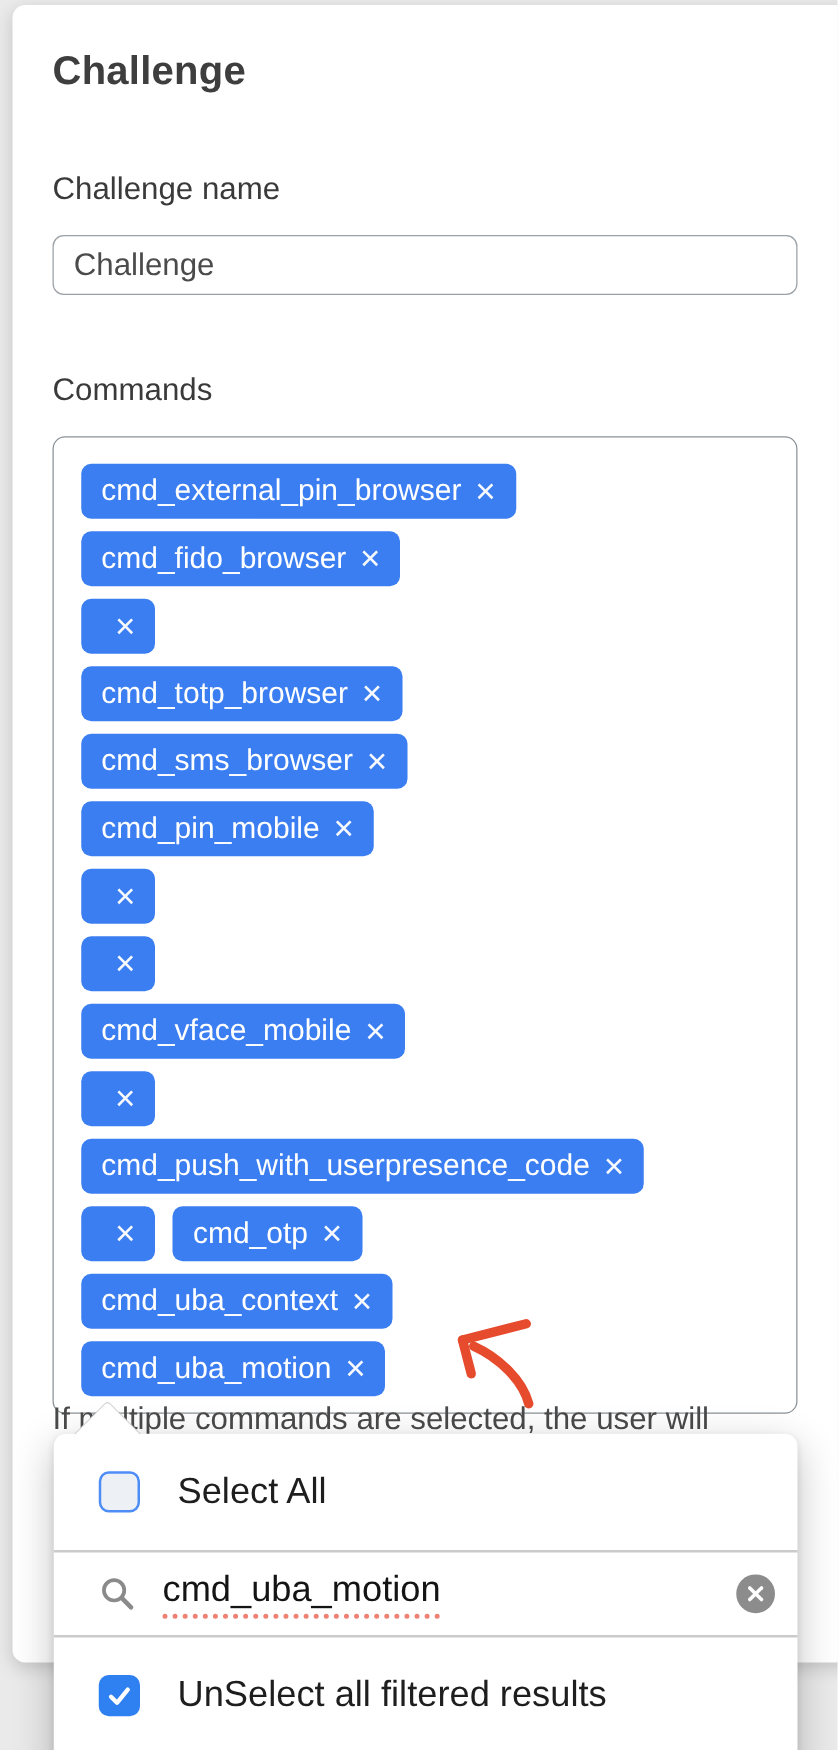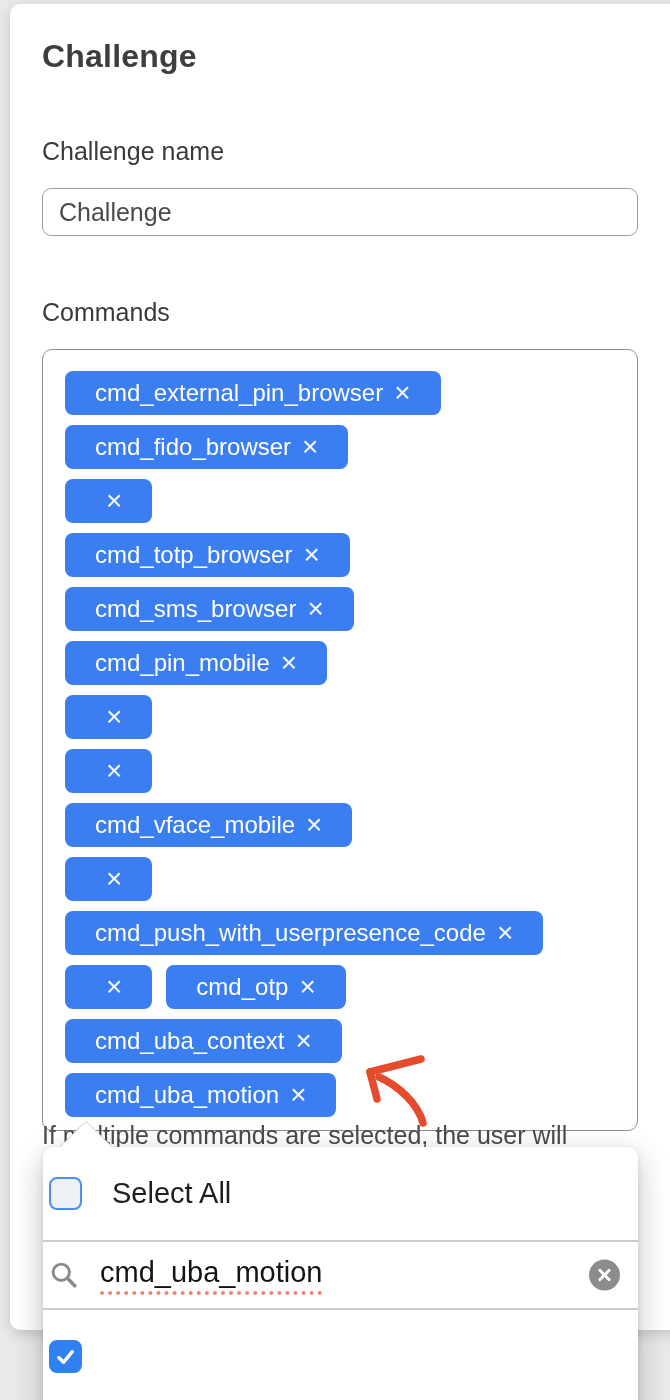--- a/index.html
+++ b/index.html
@@ -25,40 +25,40 @@
     font-family:"Liberation Sans","DejaVu Sans",sans-serif;
   }
   .multiselect {
     width:596px; height:782px; border:1.5px solid #8b9297; border-radius:10px;
     padding:21px 18px 0 22px; background:#fff;
   }
   .chip-row { display:flex; gap:14px; margin-bottom:10px; }
   .chip {
     display:inline-flex; align-items:center; height:44px;
     background:var(--accent,#3b7ef2); color:#fff; border-radius:8px;
-    padding:0 30px; font-size:24px; cursor:pointer; white-space:nowrap;
+    padding:0 16px; font-size:24px; cursor:pointer; white-space:nowrap;
   }
   .chip .x { margin-left:11px; font-size:28px; line-height:1; font-weight:400; opacity:.96; }
   .helper-text {
     position:absolute; left:42px; top:1119px; width:596px;
     font-size:25px; line-height:32px; color:#4a4a4a;
   }
   .arrow-svg { position:absolute; left:0; top:0; width:670px; height:1400px; pointer-events:none; z-index:5; }
   .dropdown {
     position:absolute; left:43px; top:1147px; width:595px; height:280px;
     background:#fff; border-radius:10px; z-index:10;
     box-shadow:0 10px 32px rgba(0,0,0,.24), 0 2px 6px rgba(0,0,0,.10);
   }
   .dropdown-caret {
     position:absolute; left:24px; top:-19px; width:38px; height:38px;
     background:#fff; transform:rotate(45deg);
     border-top:1.5px solid #cfcfcf; border-left:1.5px solid #cfcfcf;
     border-top-left-radius:4px;
   }
-  .dd-row { display:flex; align-items:center; padding-left:6px; position:relative; background:transparent; }
+  .dd-row { display:flex; align-items:center; padding-left:36px; position:relative; background:transparent; }
   .dd-row.select-all { height:93px; }
   .dd-row.search-row { height:66px; }
   .dd-row.unselect { height:92px; }
   .dd-divider { height:2px; background:#cbcbcb; width:100%; }
   .checkbox {
     width:33px; height:33px; border-radius:8px; flex:0 0 auto;
     border:2px solid #4e8df6; background:#edf0f4; cursor:pointer;
     display:flex; align-items:center; justify-content:center;
   }
   .checkbox.checked { border-color:var(--check-blue,#2f80f0); background:var(--check-blue,#2f80f0); }
@@ -218,14 +218,15 @@
   </div>
 
   <div class="dd-divider"></div>
 
   <div class="dd-row unselect">
     <div class="checkbox checked">
       <svg width="23" height="23" viewBox="0 0 24 24">
           <polyline points="5,13 10,18 19,7" fill="none" stroke="#ffffff" stroke-width="3.6" stroke-linecap="round" stroke-linejoin="round"></polyline>
         </svg>
     </div>
+    <div class="dd-label">UnSelect all filtered results</div>
   </div>
 </div>
 
 </body></html>

